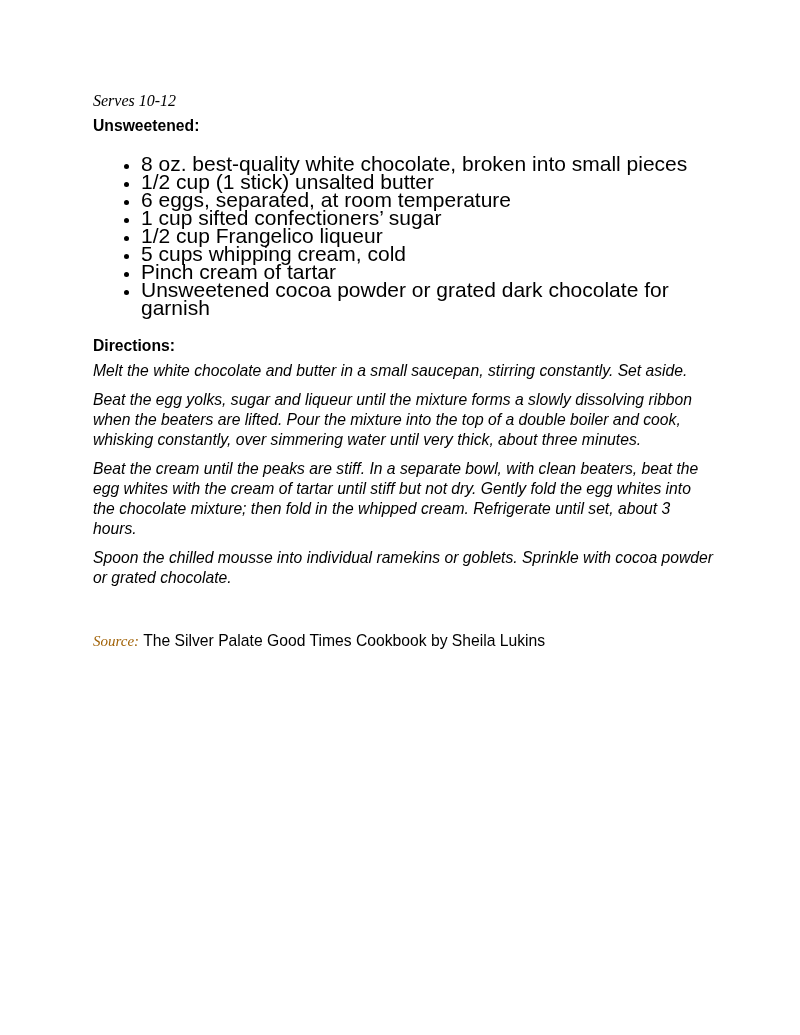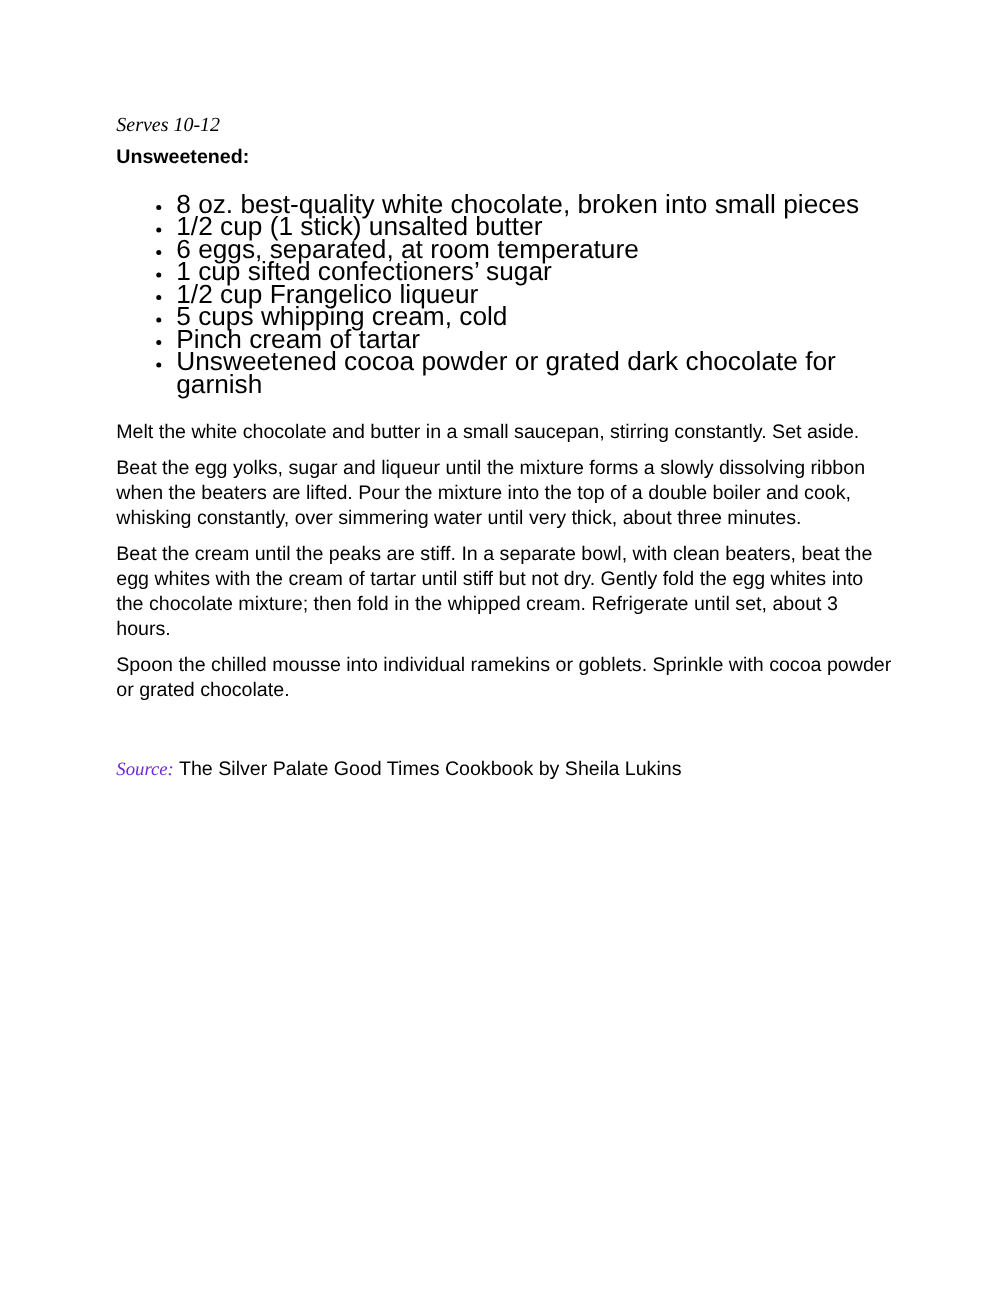--- a/index.html
+++ b/index.html
@@ -52,20 +52,21 @@
     line-height: 18px;
     padding-left: 1px;
   }
   ul.ingredients-list li::marker {
     font-size: 0.72em;
   }
   p.direction-paragraph {
     margin: 0 0 9px 0;
     font-size: 15.7px;
     line-height: 20px;
+    font-style: italic;
   }
   .source-line {
     margin: 43px 0 0 0;
     font-size: 15.7px;
     line-height: 20px;
   }
   .source-label {
     font-family: "Liberation Serif", "DejaVu Serif", serif;
     font-style: italic;
     font-size: 15px;
@@ -88,21 +89,22 @@
     <li>8 oz. best-quality white chocolate, broken into small pieces</li>
     <li>1/2 cup (1 stick) unsalted butter</li>
     <li>6 eggs, separated, at room temperature</li>
     <li>1 cup sifted confectioners’ sugar</li>
     <li>1/2 cup Frangelico liqueur</li>
     <li>5 cups whipping cream, cold</li>
     <li>Pinch cream of tartar</li>
     <li>Unsweetened cocoa powder or grated dark chocolate for garnish</li>
   </ul>
 
+  <h2 class="section-heading directions-heading">Directions:</h2>
 
   <p class="direction-paragraph">Melt the white chocolate and butter in a small saucepan, stirring constantly. Set aside.</p>
   <p class="direction-paragraph">Beat the egg yolks, sugar and liqueur until the mixture forms a slowly dissolving ribbon when the beaters are lifted. Pour the mixture into the top of a double boiler and cook, whisking constantly, over simmering water until very thick, about three minutes.</p>
   <p class="direction-paragraph">Beat the cream until the peaks are stiff. In a separate bowl, with clean beaters, beat the egg whites with the cream of tartar until stiff but not dry. Gently fold the egg whites into the chocolate mixture; then fold in the whipped cream. Refrigerate until set, about 3 hours.</p>
   <p class="direction-paragraph">Spoon the chilled mousse into individual ramekins or goblets. Sprinkle with cocoa powder or grated chocolate.</p>
 
-  <p class="source-line"><span class="source-label" style="color: #6d28d9;">Source:</span> <span class="source-text">The Silver Palate Good Times Cookbook by Sheila Lukins</span></p>
+  <p class="source-line"><span class="source-label" style="color: #a16207;">Source:</span> <span class="source-text">The Silver Palate Good Times Cookbook by Sheila Lukins</span></p>
 
 </div>
 
 </body></html>

